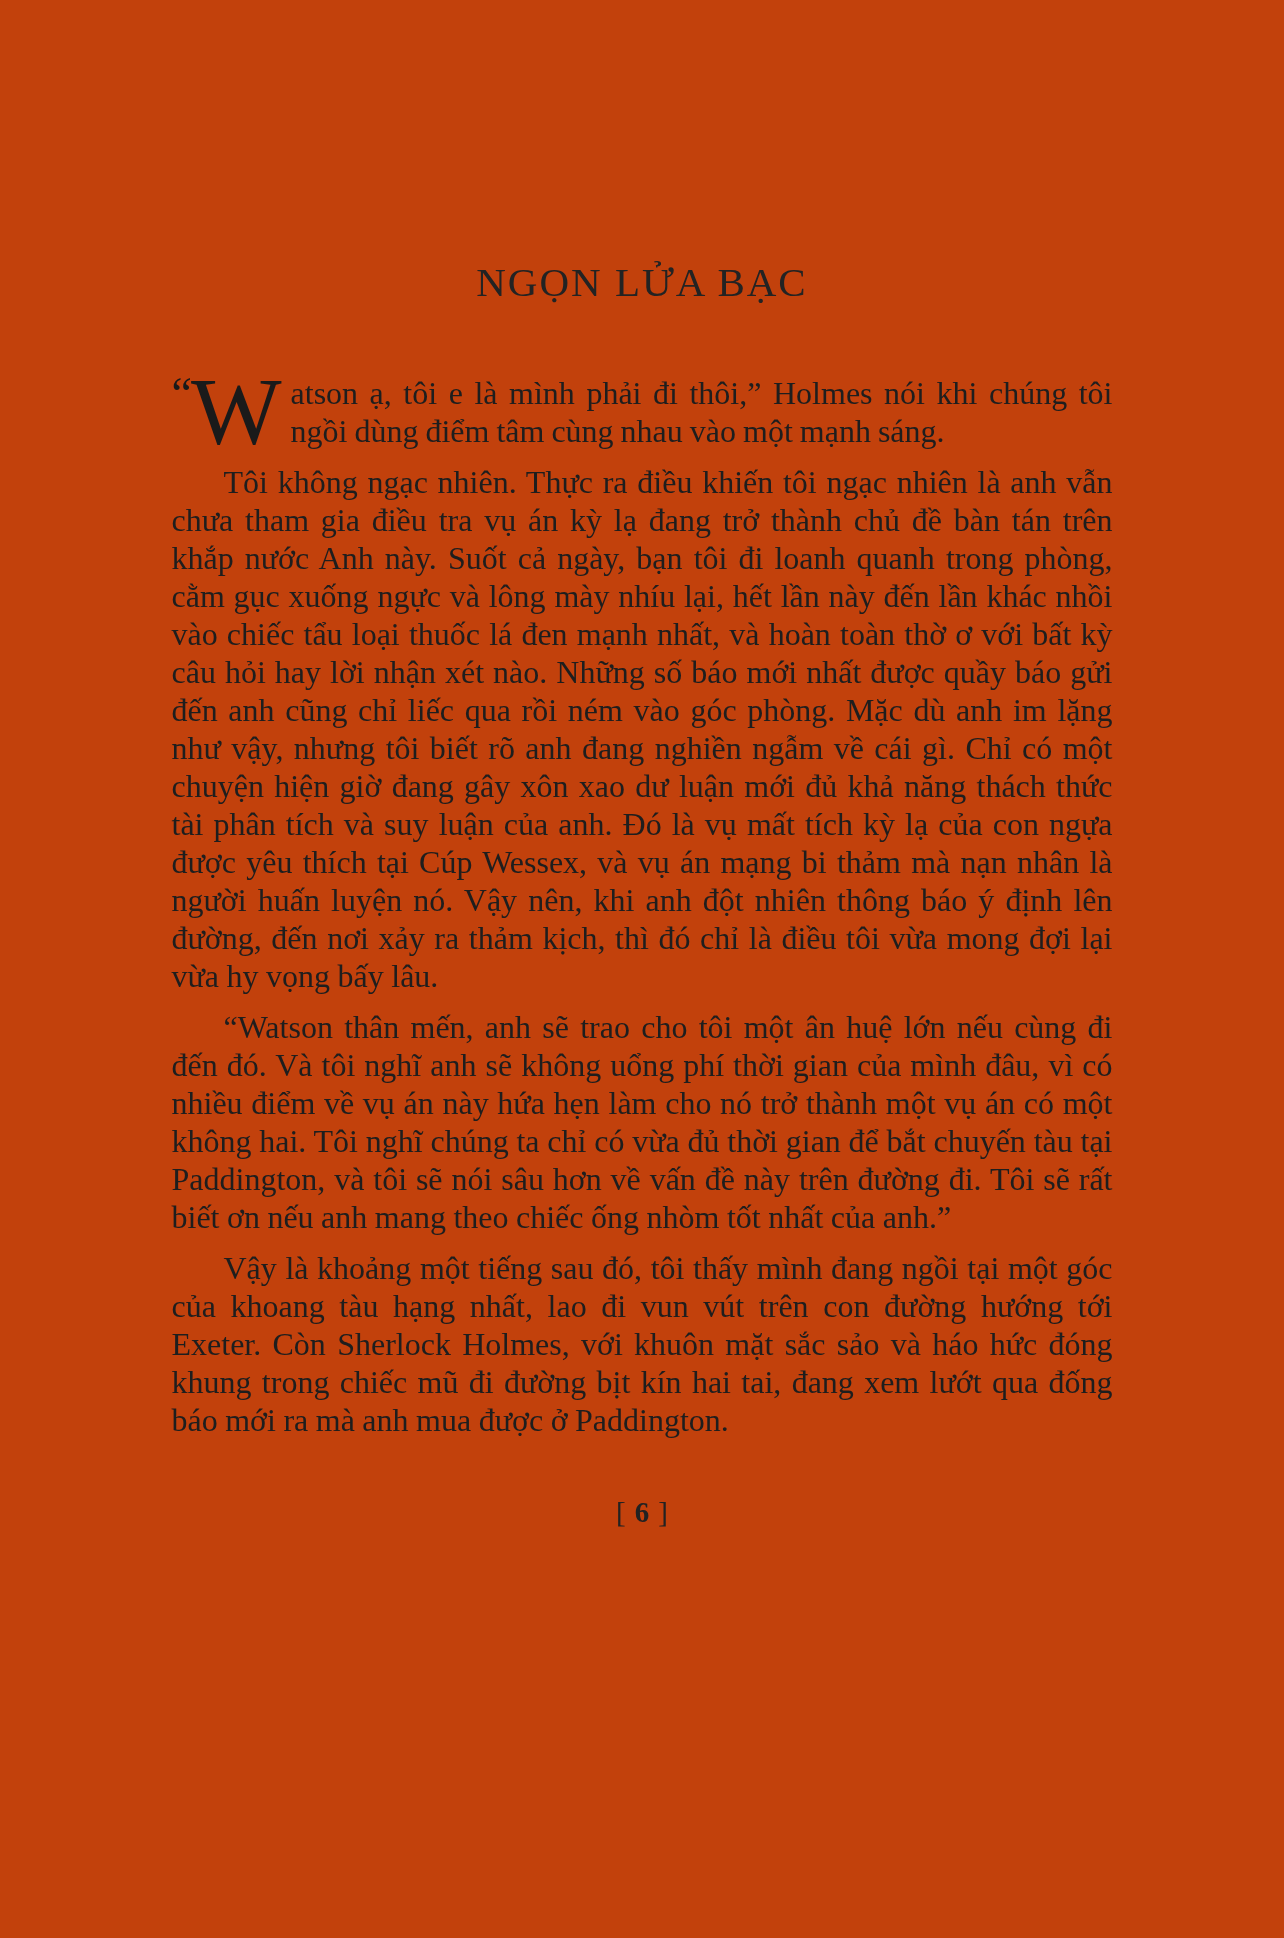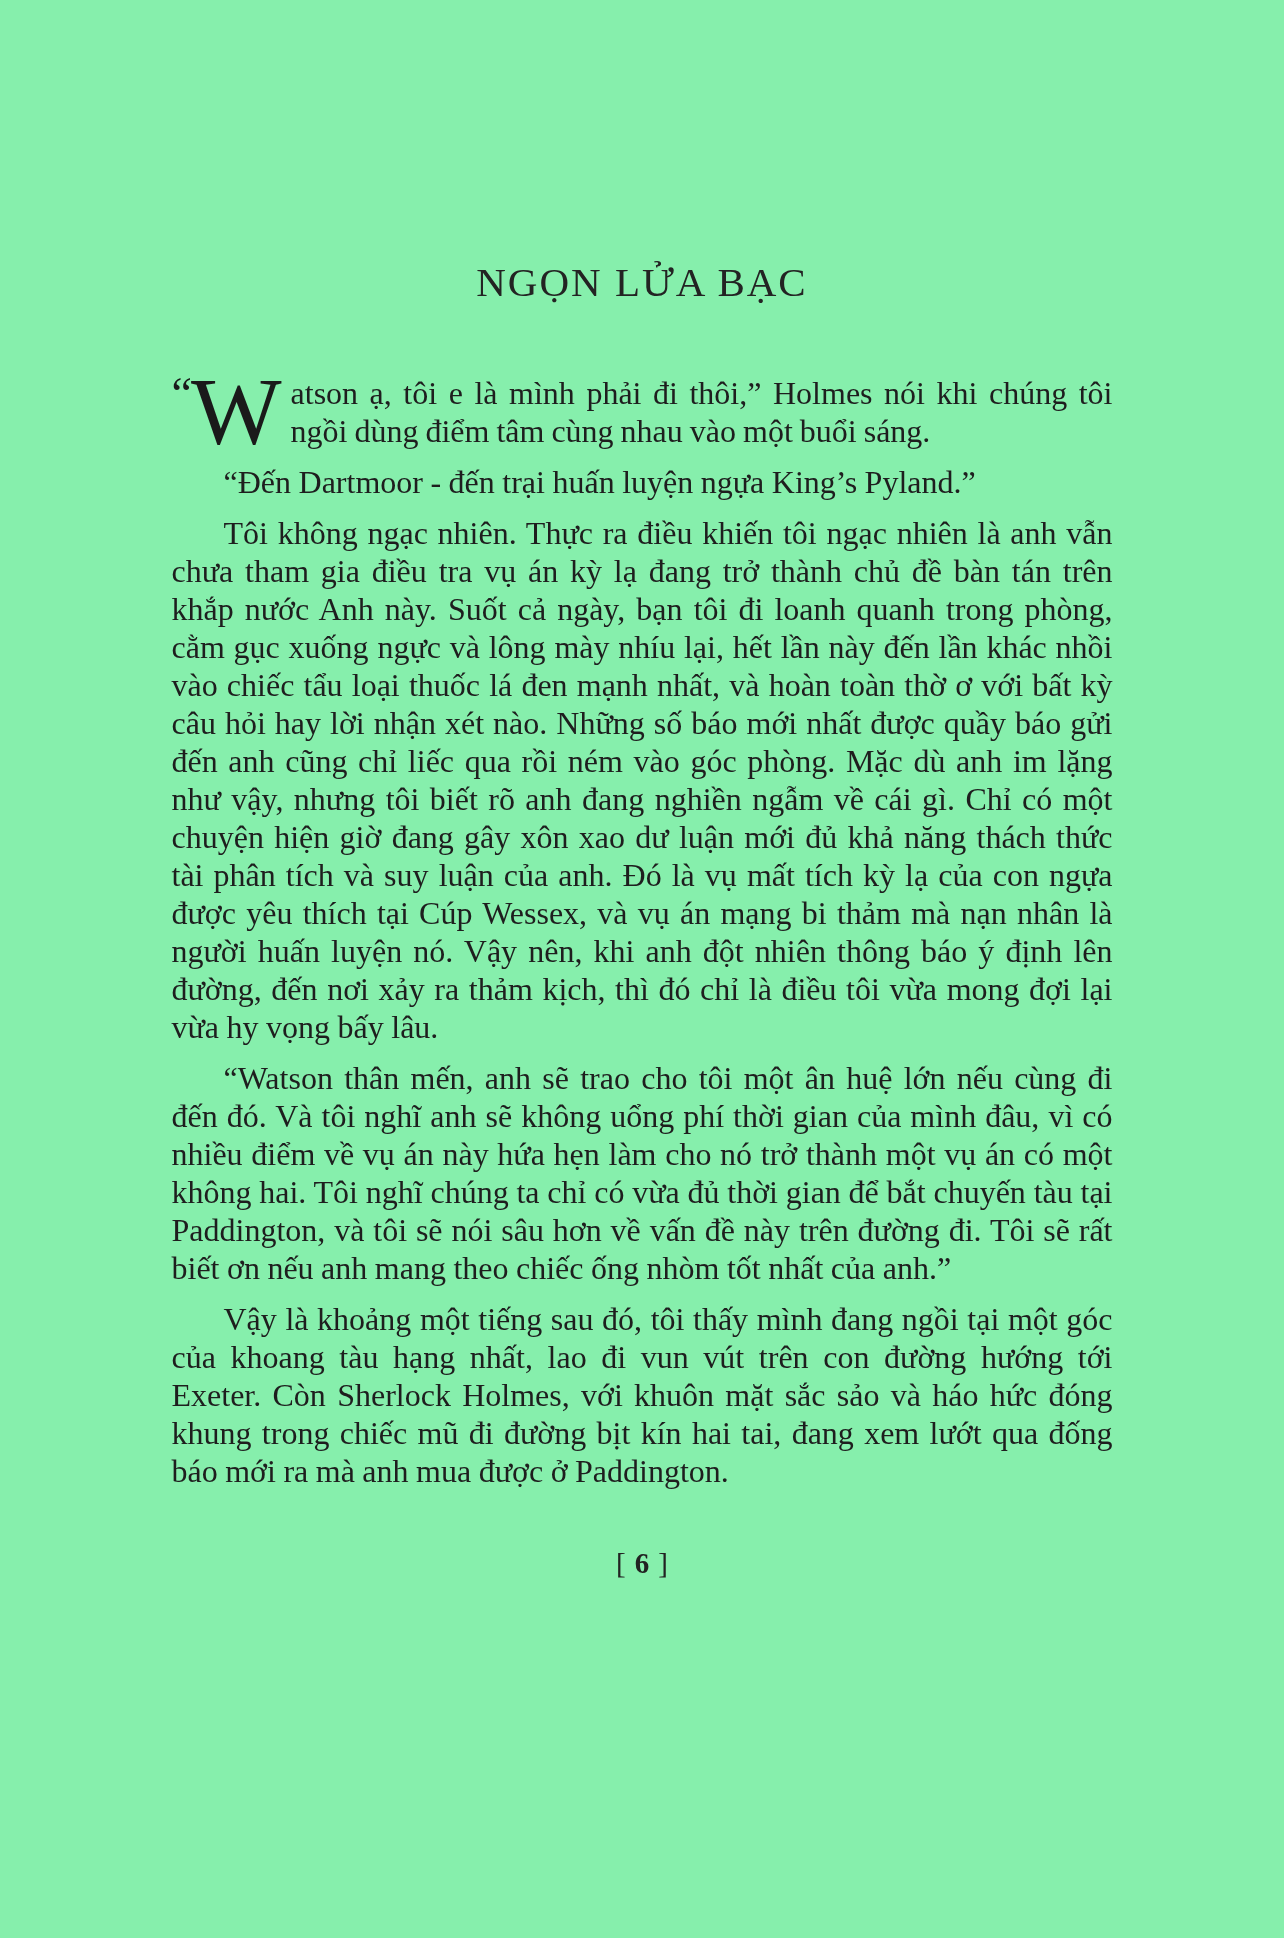--- a/index.html
+++ b/index.html
@@ -11,21 +11,21 @@
     width: 1284px;
     height: 1938px;
     position: relative;
     font-family: "Liberation Serif", serif;
     color: #1e1e1e;
     overflow: hidden;
   }
   .page {
     position: absolute;
     inset: 0;
-    background: #86efac;
+    background: #c2410c;
     font-family: Liberation Serif, serif;
   }
   .content {
     width: 941px;
     margin: 0 auto;
     padding-top: 258px;
   }
   .chapter-title {
     text-align: center;
     font-size: 41px;
@@ -91,25 +91,24 @@
 
 <div class="page">
   <div class="content">
 
     <h1 class="chapter-title">NGỌN LỬA BẠC</h1>
 
     <p class="para opening">
       <span class="dropcap">
           <span class="dc-quote">“</span>
           <span class="dc-letter">W</span>
-        </span><span>atson ạ, tôi e là mình phải đi thôi,” Holmes nói khi chúng tôi ngồi dùng điểm tâm cùng nhau vào một buổi sáng.</span>
+        </span><span>atson ạ, tôi e là mình phải đi thôi,” Holmes nói khi chúng tôi ngồi dùng điểm tâm cùng nhau vào một mạnh sáng.</span>
     </p>
 
 
-    <p class="para">“Đến Dartmoor - đến trại huấn luyện ngựa King’s Pyland.”</p>
 
     <p class="para">Tôi không ngạc nhiên. Thực ra điều khiến tôi ngạc nhiên là anh vẫn chưa tham gia điều tra vụ án kỳ lạ đang trở thành chủ đề bàn tán trên khắp nước Anh này. Suốt cả ngày, bạn tôi đi loanh quanh trong phòng, cằm gục xuống ngực và lông mày nhíu lại, hết lần này đến lần khác nhồi vào chiếc tẩu loại thuốc lá đen mạnh nhất, và hoàn toàn thờ ơ với bất kỳ câu hỏi hay lời nhận xét nào. Những số báo mới nhất được quầy báo gửi đến anh cũng chỉ liếc qua rồi ném vào góc phòng. Mặc dù anh im lặng như vậy, nhưng tôi biết rõ anh đang nghiền ngẫm về cái gì. Chỉ có một chuyện hiện giờ đang gây xôn xao dư luận mới đủ khả năng thách thức tài phân tích và suy luận của anh. Đó là vụ mất tích kỳ lạ của con ngựa được yêu thích tại Cúp Wessex, và vụ án mạng bi thảm mà nạn nhân là người huấn luyện nó. Vậy nên, khi anh đột nhiên thông báo ý định lên đường, đến nơi xảy ra thảm kịch, thì đó chỉ là điều tôi vừa mong đợi lại vừa hy vọng bấy lâu.</p>
 
 
     <p class="para">“Watson thân mến, anh sẽ trao cho tôi một ân huệ lớn nếu cùng đi đến đó. Và tôi nghĩ anh sẽ không uổng phí thời gian của mình đâu, vì có nhiều điểm về vụ án này hứa hẹn làm cho nó trở thành một vụ án có một không hai. Tôi nghĩ chúng ta chỉ có vừa đủ thời gian để bắt chuyến tàu tại Paddington, và tôi sẽ nói sâu hơn về vấn đề này trên đường đi. Tôi sẽ rất biết ơn nếu anh mang theo chiếc ống nhòm tốt nhất của anh.”</p>
 
     <p class="para">Vậy là khoảng một tiếng sau đó, tôi thấy mình đang ngồi tại một góc của khoang tàu hạng nhất, lao đi vun vút trên con đường hướng tới Exeter. Còn Sherlock Holmes, với khuôn mặt sắc sảo và háo hức đóng khung trong chiếc mũ đi đường bịt kín hai tai, đang xem lướt qua đống báo mới ra mà anh mua được ở Paddington.</p>
 
     <div class="footer">
       <span class="bracket">[</span><span class="pg-num">6</span><span class="bracket">]</span>

